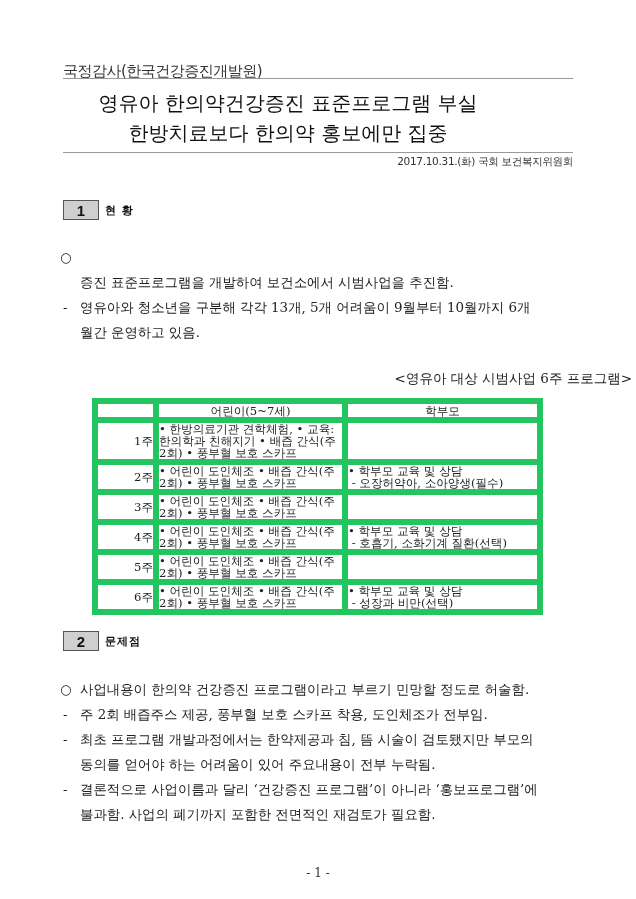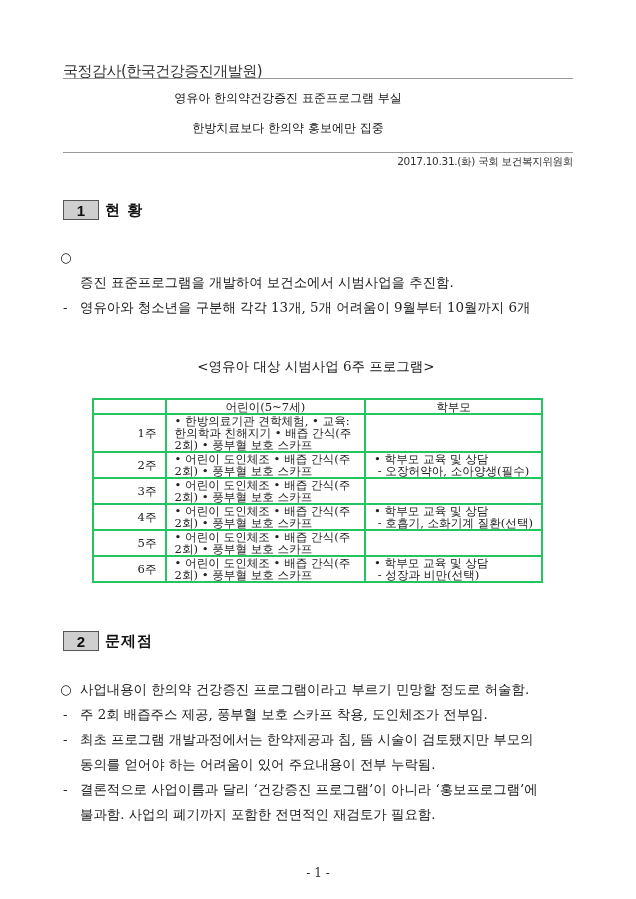--- a/index.html
+++ b/index.html
@@ -1,34 +1,34 @@
 <!DOCTYPE html>
 <html><head>
 <meta charset="utf-8">
 <style>
   html, body { margin:0; padding:0; background:#ffffff; }
   body { width:636px; height:899px; position:relative; overflow:hidden;
          font-family:"DejaVu Serif", "Liberation Serif", serif; color:#222; }
   .abs { position:absolute; }
   .org { left:63px; top:62px; font-family:"DejaVu Sans","Liberation Sans",sans-serif; font-size:15px; color:#333; letter-spacing:-0.5px; }
   .rule { left:63px; width:510px; height:0; border-top:1.5px solid #999; }
-  .title { left:0; width:576px; text-align:center; font-size:12px; color:#111; letter-spacing:0px; }
+  .title { left:0; width:576px; text-align:center; font-size:20px; color:#111; letter-spacing:0px; }
   .date { right:63px; top:155px; font-family:"DejaVu Sans","Liberation Sans",sans-serif; font-size:10.5px; color:#333; letter-spacing:-0.3px; }
   .sec { left:63px; height:22px; display:flex; align-items:center; }
   .sec .num { width:36px; height:20px; background:#cfcfcf; border:1px solid #555; box-sizing:border-box;
               font-family:"Liberation Sans","DejaVu Sans",sans-serif; font-weight:bold; font-size:15px;
               display:flex; align-items:center; justify-content:center; color:#111; }
-  .sec .lbl { margin-left:6px; font-family:"DejaVu Sans","Liberation Sans",sans-serif; font-weight:bold; font-size:15px; color:#111; letter-spacing:1px; }
+  .sec .lbl { margin-left:6px; font-family:"DejaVu Sans","Liberation Sans",sans-serif; font-weight:bold; font-size:11px; color:#111; letter-spacing:1px; }
   .para { left:60px; width:520px; font-size:13.4px; line-height:25px; color:#222; }
   .para .row { display:flex; white-space:nowrap; }
   .para .mark { width:20px; flex:none; }
   .para .cont { padding-left:20px; white-space:nowrap; }
-  .caption { left:0; width:632px; text-align:center; top:358px; font-size:13.5px; color:#222; }
+  .caption { left:0; width:632px; text-align:right; top:370px; font-size:13.5px; color:#222; }
   table.prog { position:absolute; left:92px; top:398px; width:451px; border-collapse:collapse; font-size:11.6px; line-height:12px; color:#222; }
-  table.prog td, table.prog th { border:2px solid #22c55e; padding:0 8px; vertical-align:middle; font-weight:normal; }
+  table.prog td, table.prog th { border:6px solid #22c55e; padding:0 0; vertical-align:middle; font-weight:normal; }
   table.prog th { height:13px; text-align:center; }
   table.prog td.wk { width:55px; text-align:right; }
   table.prog td.child { width:183px; }
   table.prog td.parent { }
   .page { left:0; width:636px; text-align:center; top:866px; font-size:12px; color:#333; }
 </style>
 </head>
 <body>
 
 <div class="abs org">국정감사(한국건강증진개발원)</div>
@@ -48,20 +48,21 @@
     <div class="row">
         <span class="mark">○</span>
       </div>
     <div class="cont">증진 표준프로그램을 개발하여 보건소에서 시범사업을 추진함.</div>
   </div>
   <div>
     <div class="row">
         <span class="mark" style="padding-left:3px;width:17px;">-</span>
         <span>영유아와 청소년을 구분해 각각 13개, 5개 어려움이 9월부터 10월까지 6개</span>
       </div>
+    <div class="cont">월간 운영하고 있음.</div>
   </div>
 </div>
 
 <div class="abs caption">&lt;영유아 대상 시범사업 6주 프로그램&gt;</div>
 
 <table class="prog">
   <tbody>
       <tr>
     <th></th>
     <th>어린이(5~7세)</th>

